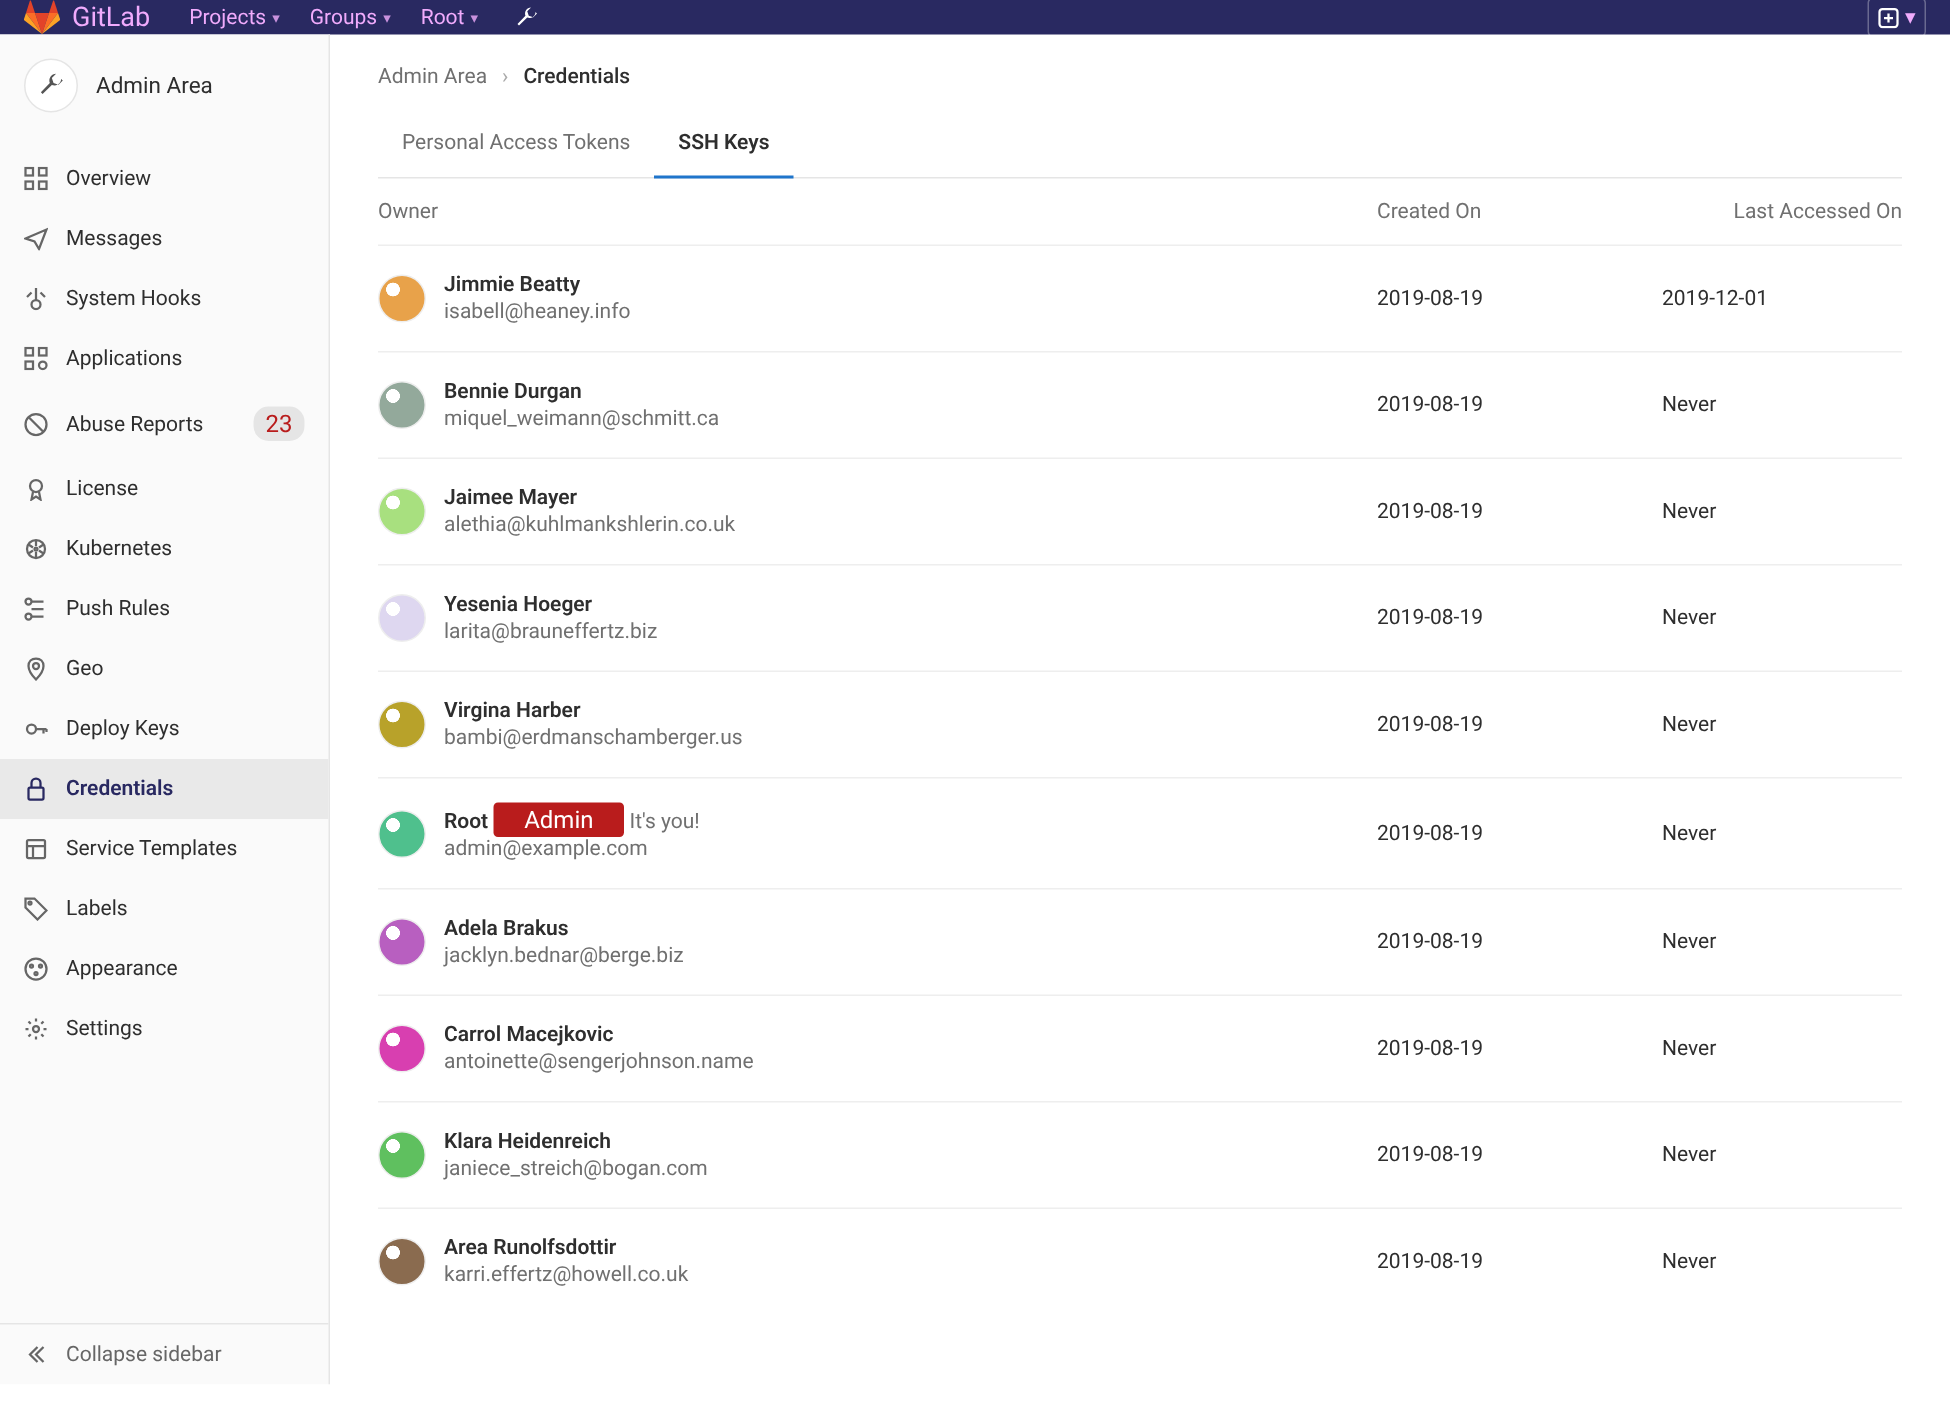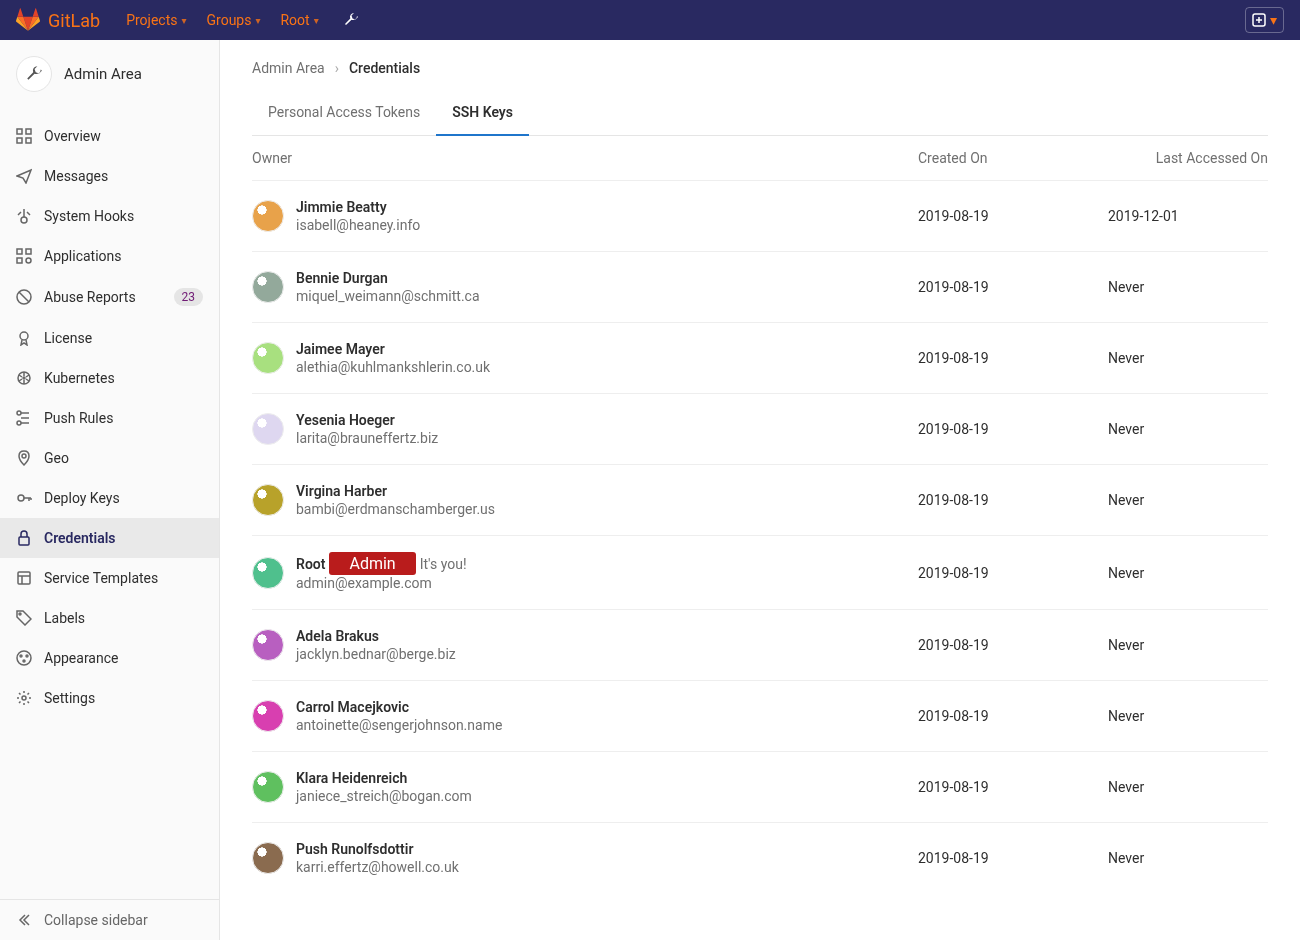--- a/index.html
+++ b/index.html
@@ -1,19 +1,19 @@
 <!DOCTYPE html>
 <html><head>
 <meta charset="utf-8">
 <style>
 * { box-sizing: border-box; margin: 0; padding: 0; }
 body { font-family: -apple-system, BlinkMacSystemFont, "Segoe UI", Roboto, sans-serif; font-size: 14px; color: #2e2e2e; background: #fff; }
 
 
-.topnav { background: #292961; height: 40px; display: flex; align-items: center; padding: 0 16px; color: #f97316; }
+.topnav { background: #292961; height: 23px; display: flex; align-items: center; padding: 0 16px; color: #f0abfc; }
 .topnav .logo { display: flex; align-items: center; gap: 8px; margin-right: 16px; }
 .topnav .logo-mark { width: 24px; height: 24px; }
 .topnav .brand { font-size: 18px; font-weight: 400; }
 .topnav .nav-item { display: flex; align-items: center; gap: 4px; padding: 0 10px; cursor: pointer; font-size: 14px; }
 .topnav .nav-item .chev { font-size: 10px; opacity: .8; }
 .topnav .wrench-btn { margin-left: 6px; padding: 4px 8px; cursor: pointer; }
 .topnav .spacer { flex: 1; }
 .topnav .plus-btn { display: flex; align-items: center; gap: 4px; cursor: pointer; padding: 4px 6px; border: 1px solid rgba(255,255,255,.3); border-radius: 4px; }
 
 
@@ -23,21 +23,21 @@
 .sidebar { width: 220px; background: #fafafa; border-right: 1px solid #e5e5e5; display: flex; flex-direction: column; }
 .sidebar-header { display: flex; align-items: center; gap: 12px; padding: 16px; }
 .sidebar-header .circle { width: 36px; height: 36px; border-radius: 50%; background: #fff; border: 1px solid #e5e5e5; display: flex; align-items: center; justify-content: center; }
 .sidebar-header .title { font-size: 15px; color: #2e2e2e; }
 .sidebar-nav { flex: 1; padding-top: 8px; }
 .sidebar-nav .item { display: flex; align-items: center; gap: 12px; padding: 12px 16px; cursor: pointer; color: #2e2e2e; }
 .sidebar-nav .item.active { background: #e9e9e9; font-weight: 600; color: #292961; }
 .sidebar-nav .item .icon { width: 16px; height: 16px; flex-shrink: 0; color: #666; }
 .sidebar-nav .item.active .icon { color: #292961; }
 .sidebar-nav .item .label { flex: 1; }
-.sidebar-nav .item .badge { background: #e5e5e5; color: #701a75; border-radius: 10px; padding: 2px 8px; font-size: 12px; }
+.sidebar-nav .item .badge { background: #e5e5e5; color: #b91c1c; border-radius: 10px; padding: 2px 8px; font-size: 16px; }
 .sidebar-footer { border-top: 1px solid #e5e5e5; padding: 12px 16px; display: flex; align-items: flex-start; gap: 12px; cursor: pointer; color: #666; }
 
 
 .main { flex: 1; padding: 16px 32px; max-width: 1080px; }
 .breadcrumb { display: flex; align-items: center; gap: 10px; color: #707070; font-size: 14px; padding: 4px 0 14px; }
 .breadcrumb .crumb { cursor: pointer; }
 .breadcrumb .sep { color: #aaa; }
 .breadcrumb .current { color: #2e2e2e; font-weight: 500; }
 
 .tabs { display: flex; border-bottom: 1px solid #e5e5e5; }
@@ -353,21 +353,21 @@
         <div class="email">janiece_streich@bogan.com</div>
       </div>
     </div>
     <div class="created-cell">2019-08-19</div>
     <div class="last-cell">Never</div>
         </div>
         <div class="row">
     <div class="owner-cell">
       <div class="avatar" style="background:radial-gradient(circle at 30% 30%, #fff 15%, #8a6b4f 16%), #8a6b4f"></div>
       <div class="owner-info">
-        <div><span class="name">Push Runolfsdottir</span></div>
+        <div><span class="name">Area Runolfsdottir</span></div>
         <div class="email">karri.effertz@howell.co.uk</div>
       </div>
     </div>
     <div class="created-cell">2019-08-19</div>
     <div class="last-cell">Never</div>
         </div>
       </div>
   </main>
 </div>
 

